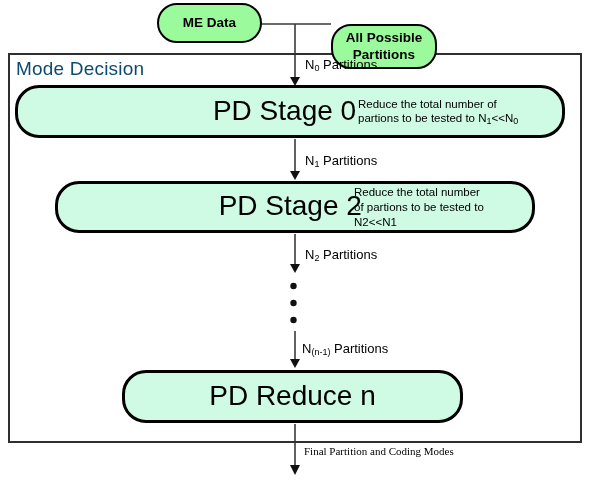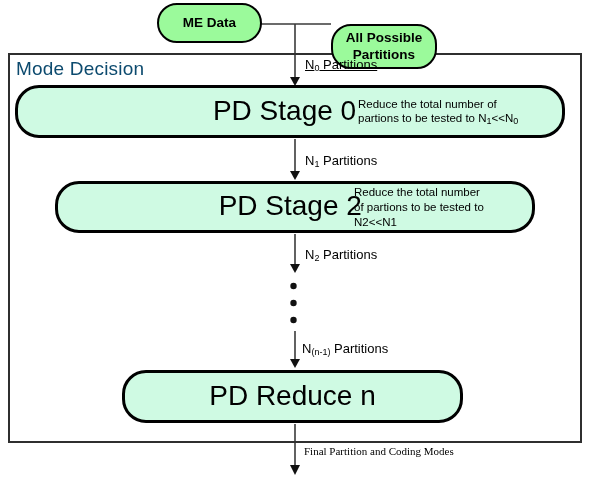--- a/index.html
+++ b/index.html
@@ -99,21 +99,21 @@
     font-size: 13px;
     white-space: nowrap;
     color: #000;
     z-index: 3;
   }
   .edge-label sub, .stage-note sub {
     font-size: 9px;
     vertical-align: -2px;
     line-height: 0;
   }
-  .label-n0     { left: 305px; top: 57px; text-decoration: underline; }
+  .label-n0     { left: 305px; top: 57px; }
   .label-n1     { left: 305px; top: 153px; }
   .label-n2     { left: 305px; top: 247px; }
   .label-nprev  { left: 302px; top: 341px; }
   .label-final  { left: 304px; top: 445px; font-size: 11px; font-family: Liberation Serif, serif; }
 </style>
 </head>
 <body>
 
 <div class="canvas">
 

